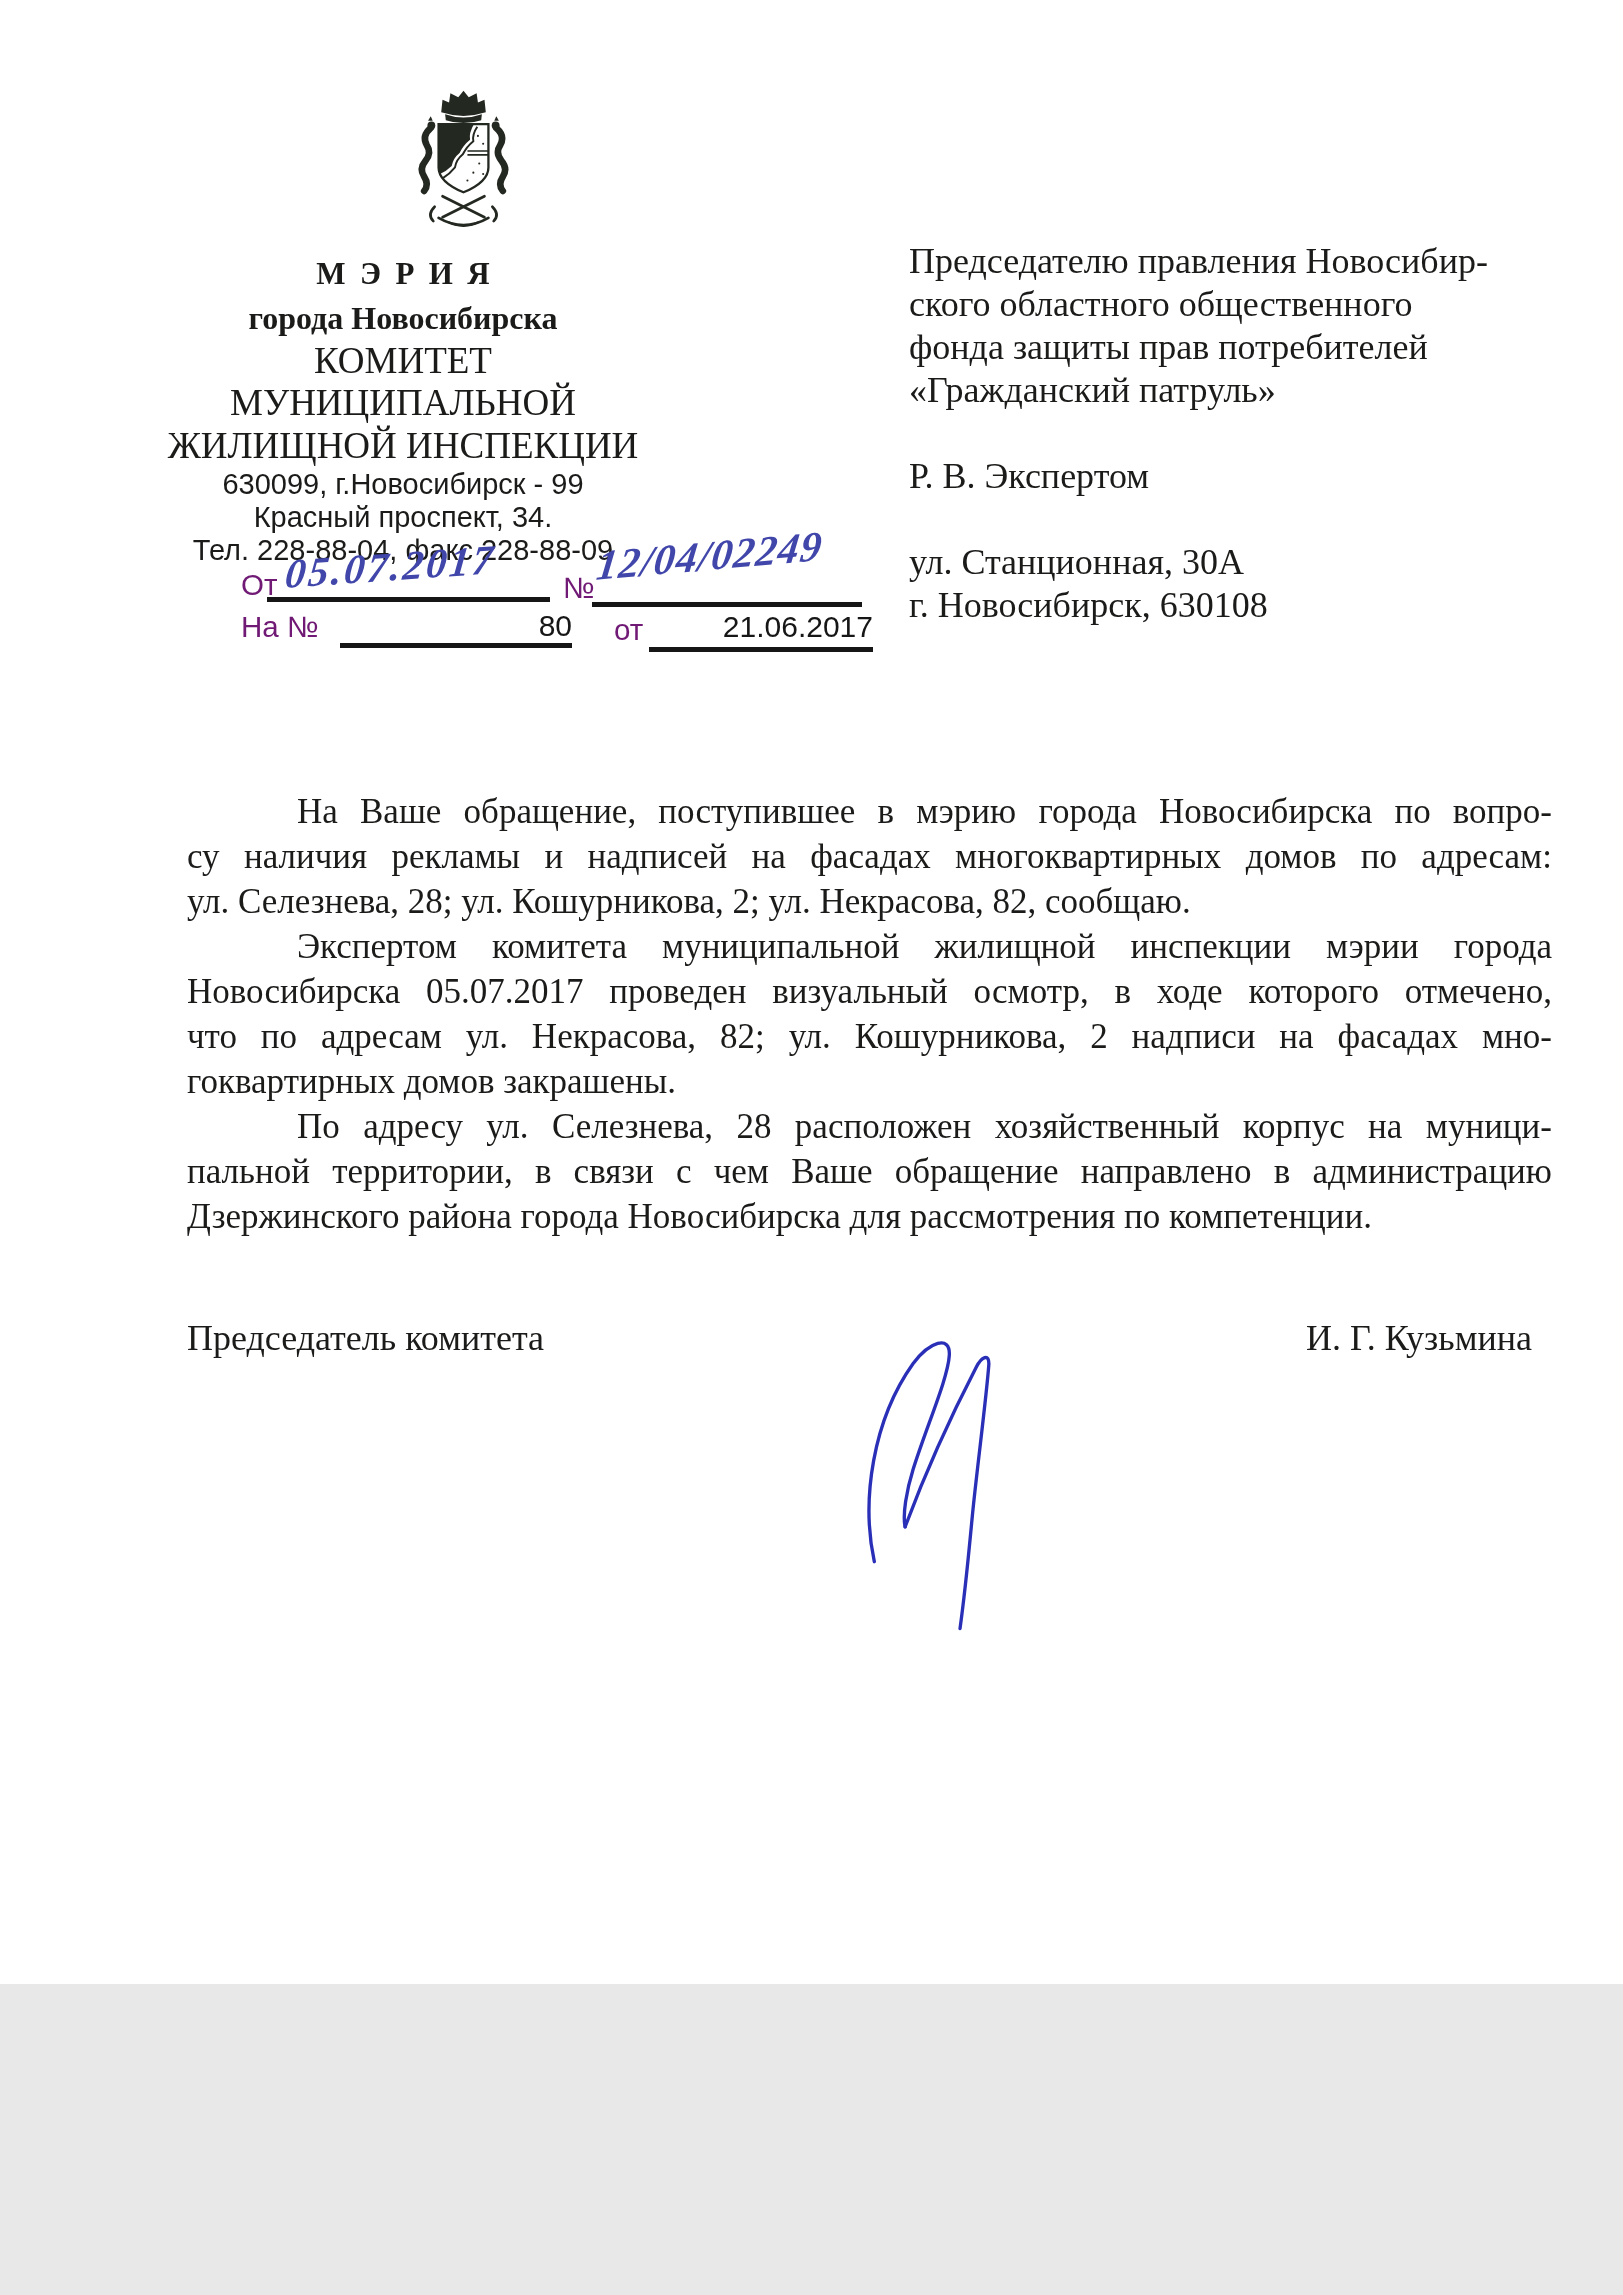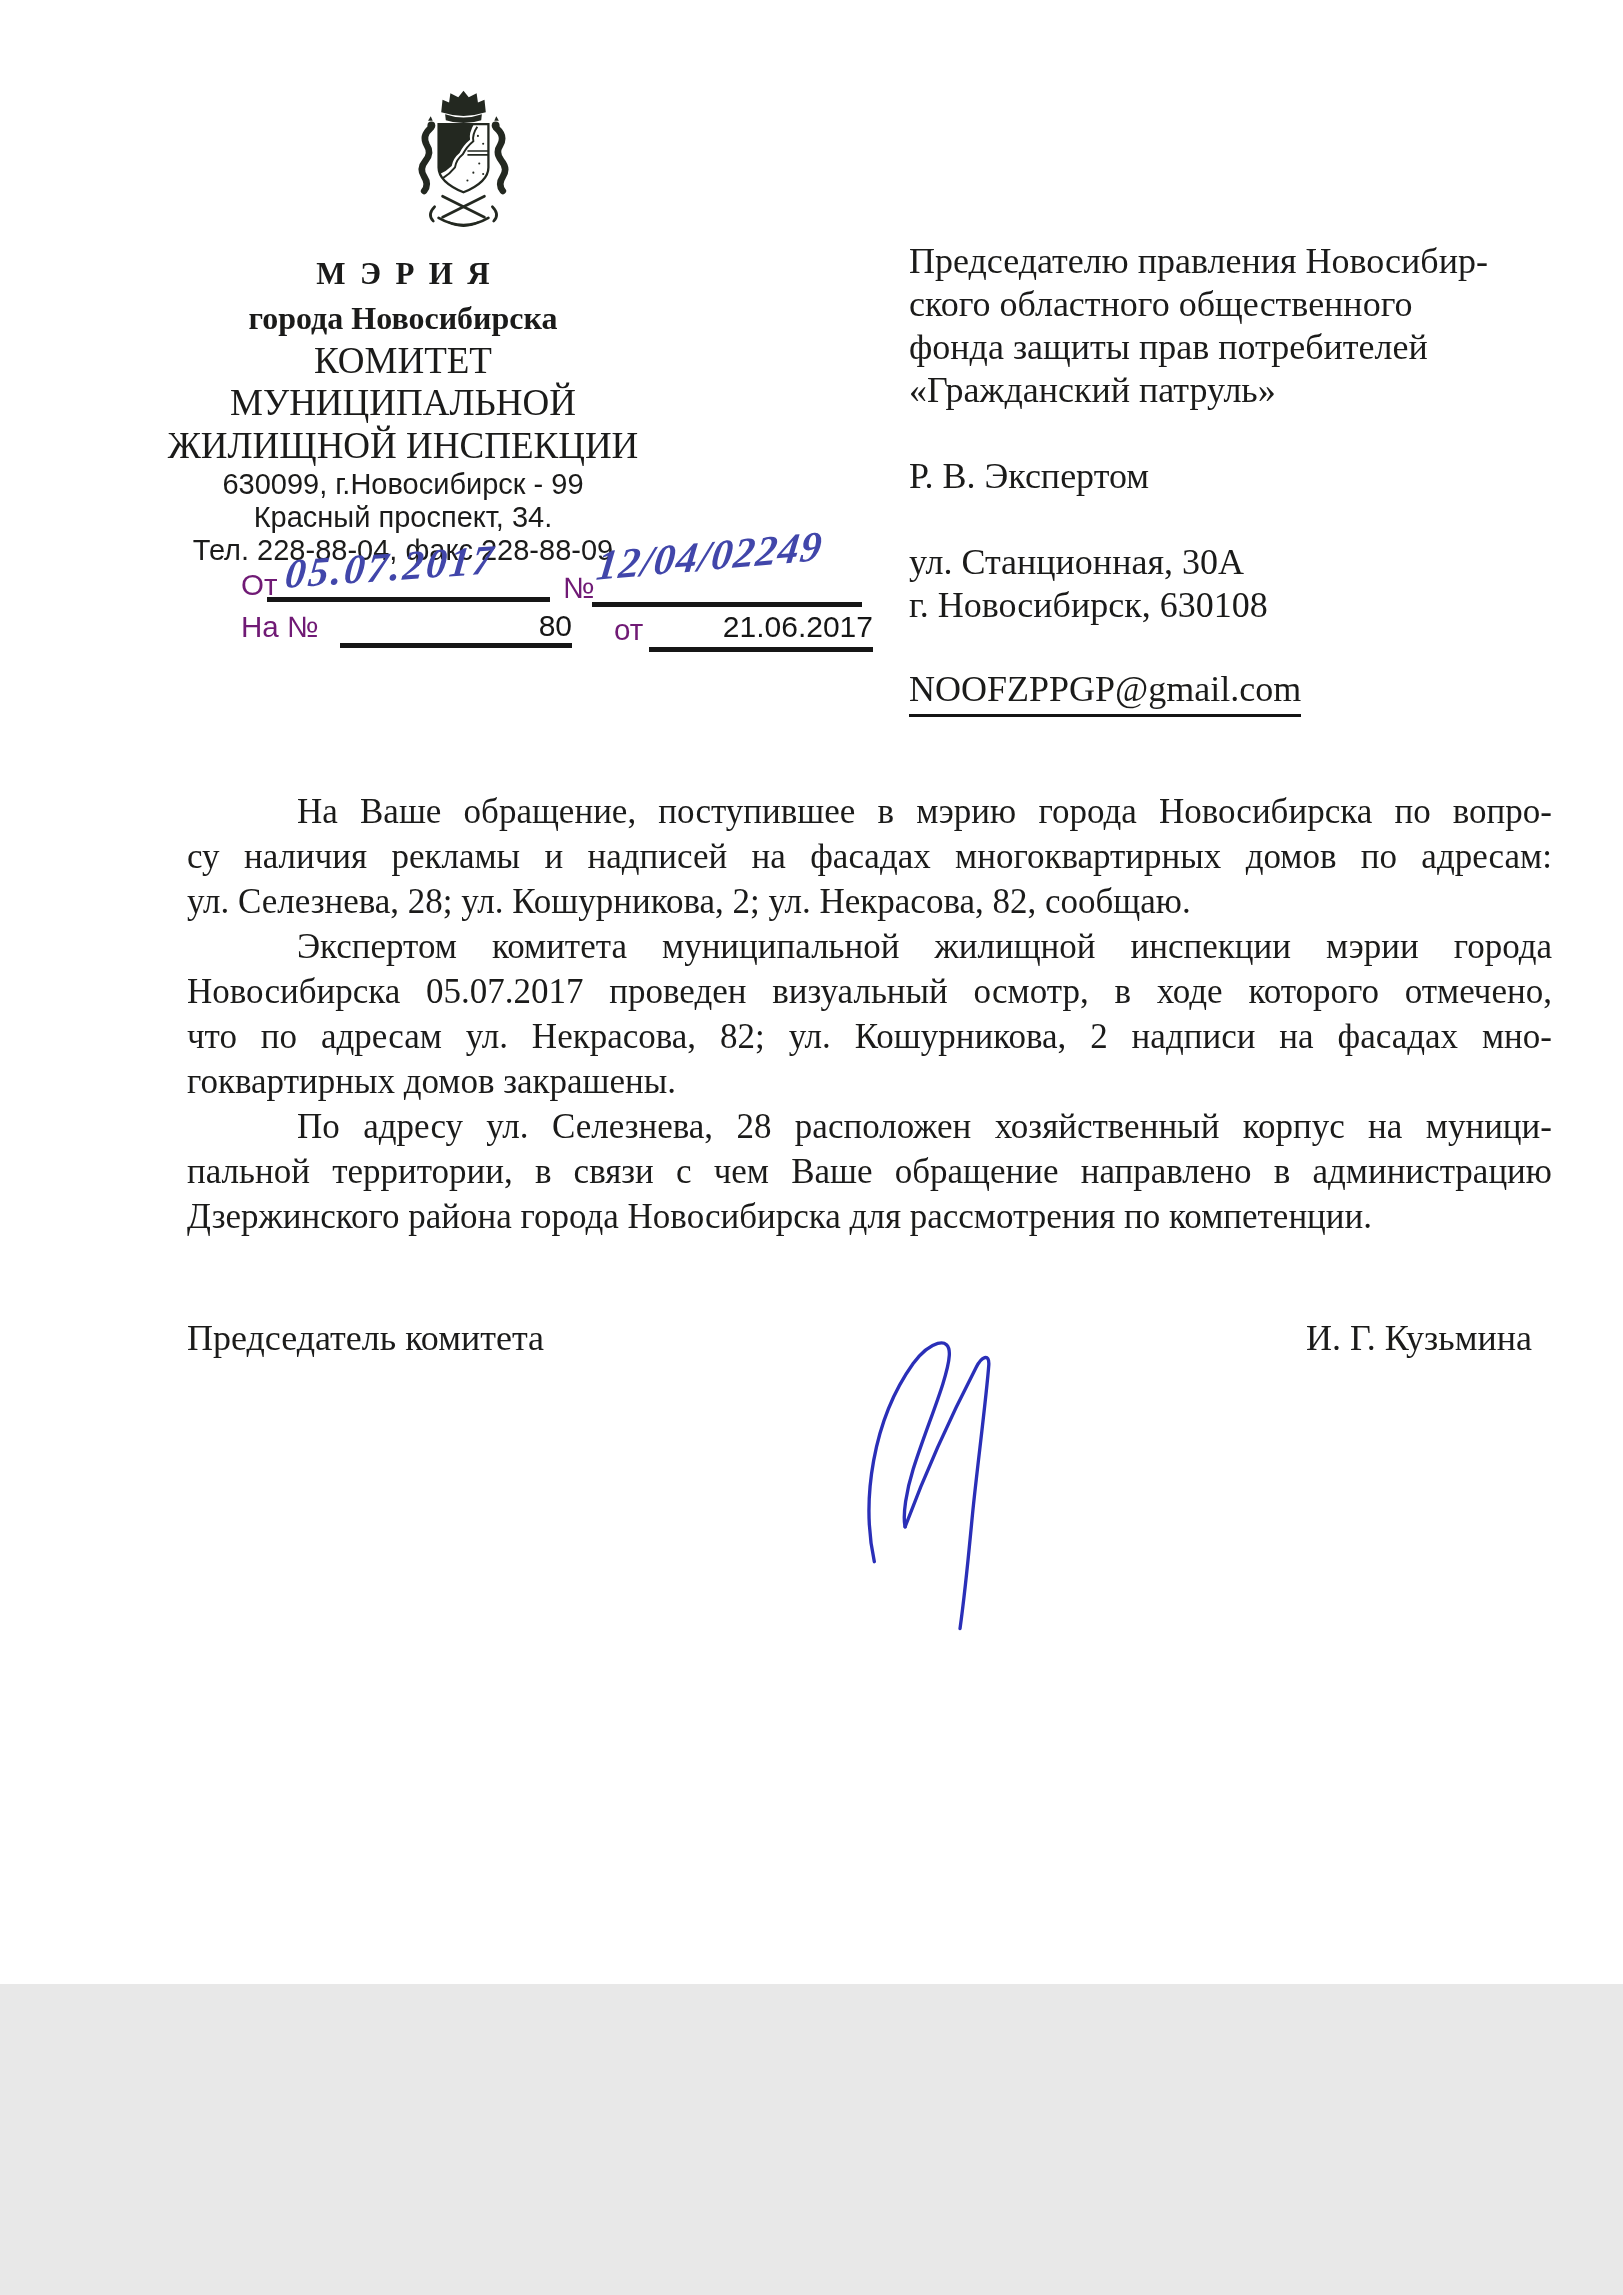--- a/index.html
+++ b/index.html
@@ -108,21 +108,20 @@
     <div>Председателю правления Новосибир-</div>
     <div>ского областного общественного</div>
     <div>фонда защиты прав потребителей</div>
     <div>«Гражданский патруль»</div>
     <div class="gap1"></div>
     <div>Р. В. Экспертом</div>
     <div class="gap1"></div>
     <div>ул. Станционная, 30А</div>
     <div>г. Новосибирск, 630108</div>
     <div class="gap2"></div>
-    <div><span class="email">NOOFZPPGP@gmail.com</span></div>
   </div>
 
   <div class="abs bodytext">
     <div class="line just indent">На Ваше обращение, поступившее в мэрию города Новосибирска по вопро-</div>
     <div class="line just">су наличия рекламы и надписей на фасадах многоквартирных домов по адресам:</div>
     <div class="line">ул. Селезнева, 28; ул. Кошурникова, 2; ул. Некрасова, 82, сообщаю.</div>
     <div class="line just indent">Экспертом комитета муниципальной жилищной инспекции мэрии города</div>
     <div class="line just">Новосибирска 05.07.2017 проведен визуальный осмотр, в ходе которого отмечено,</div>
     <div class="line just">что по адресам ул. Некрасова, 82; ул. Кошурникова, 2 надписи на фасадах мно-</div>
     <div class="line">гоквартирных домов закрашены.</div>

